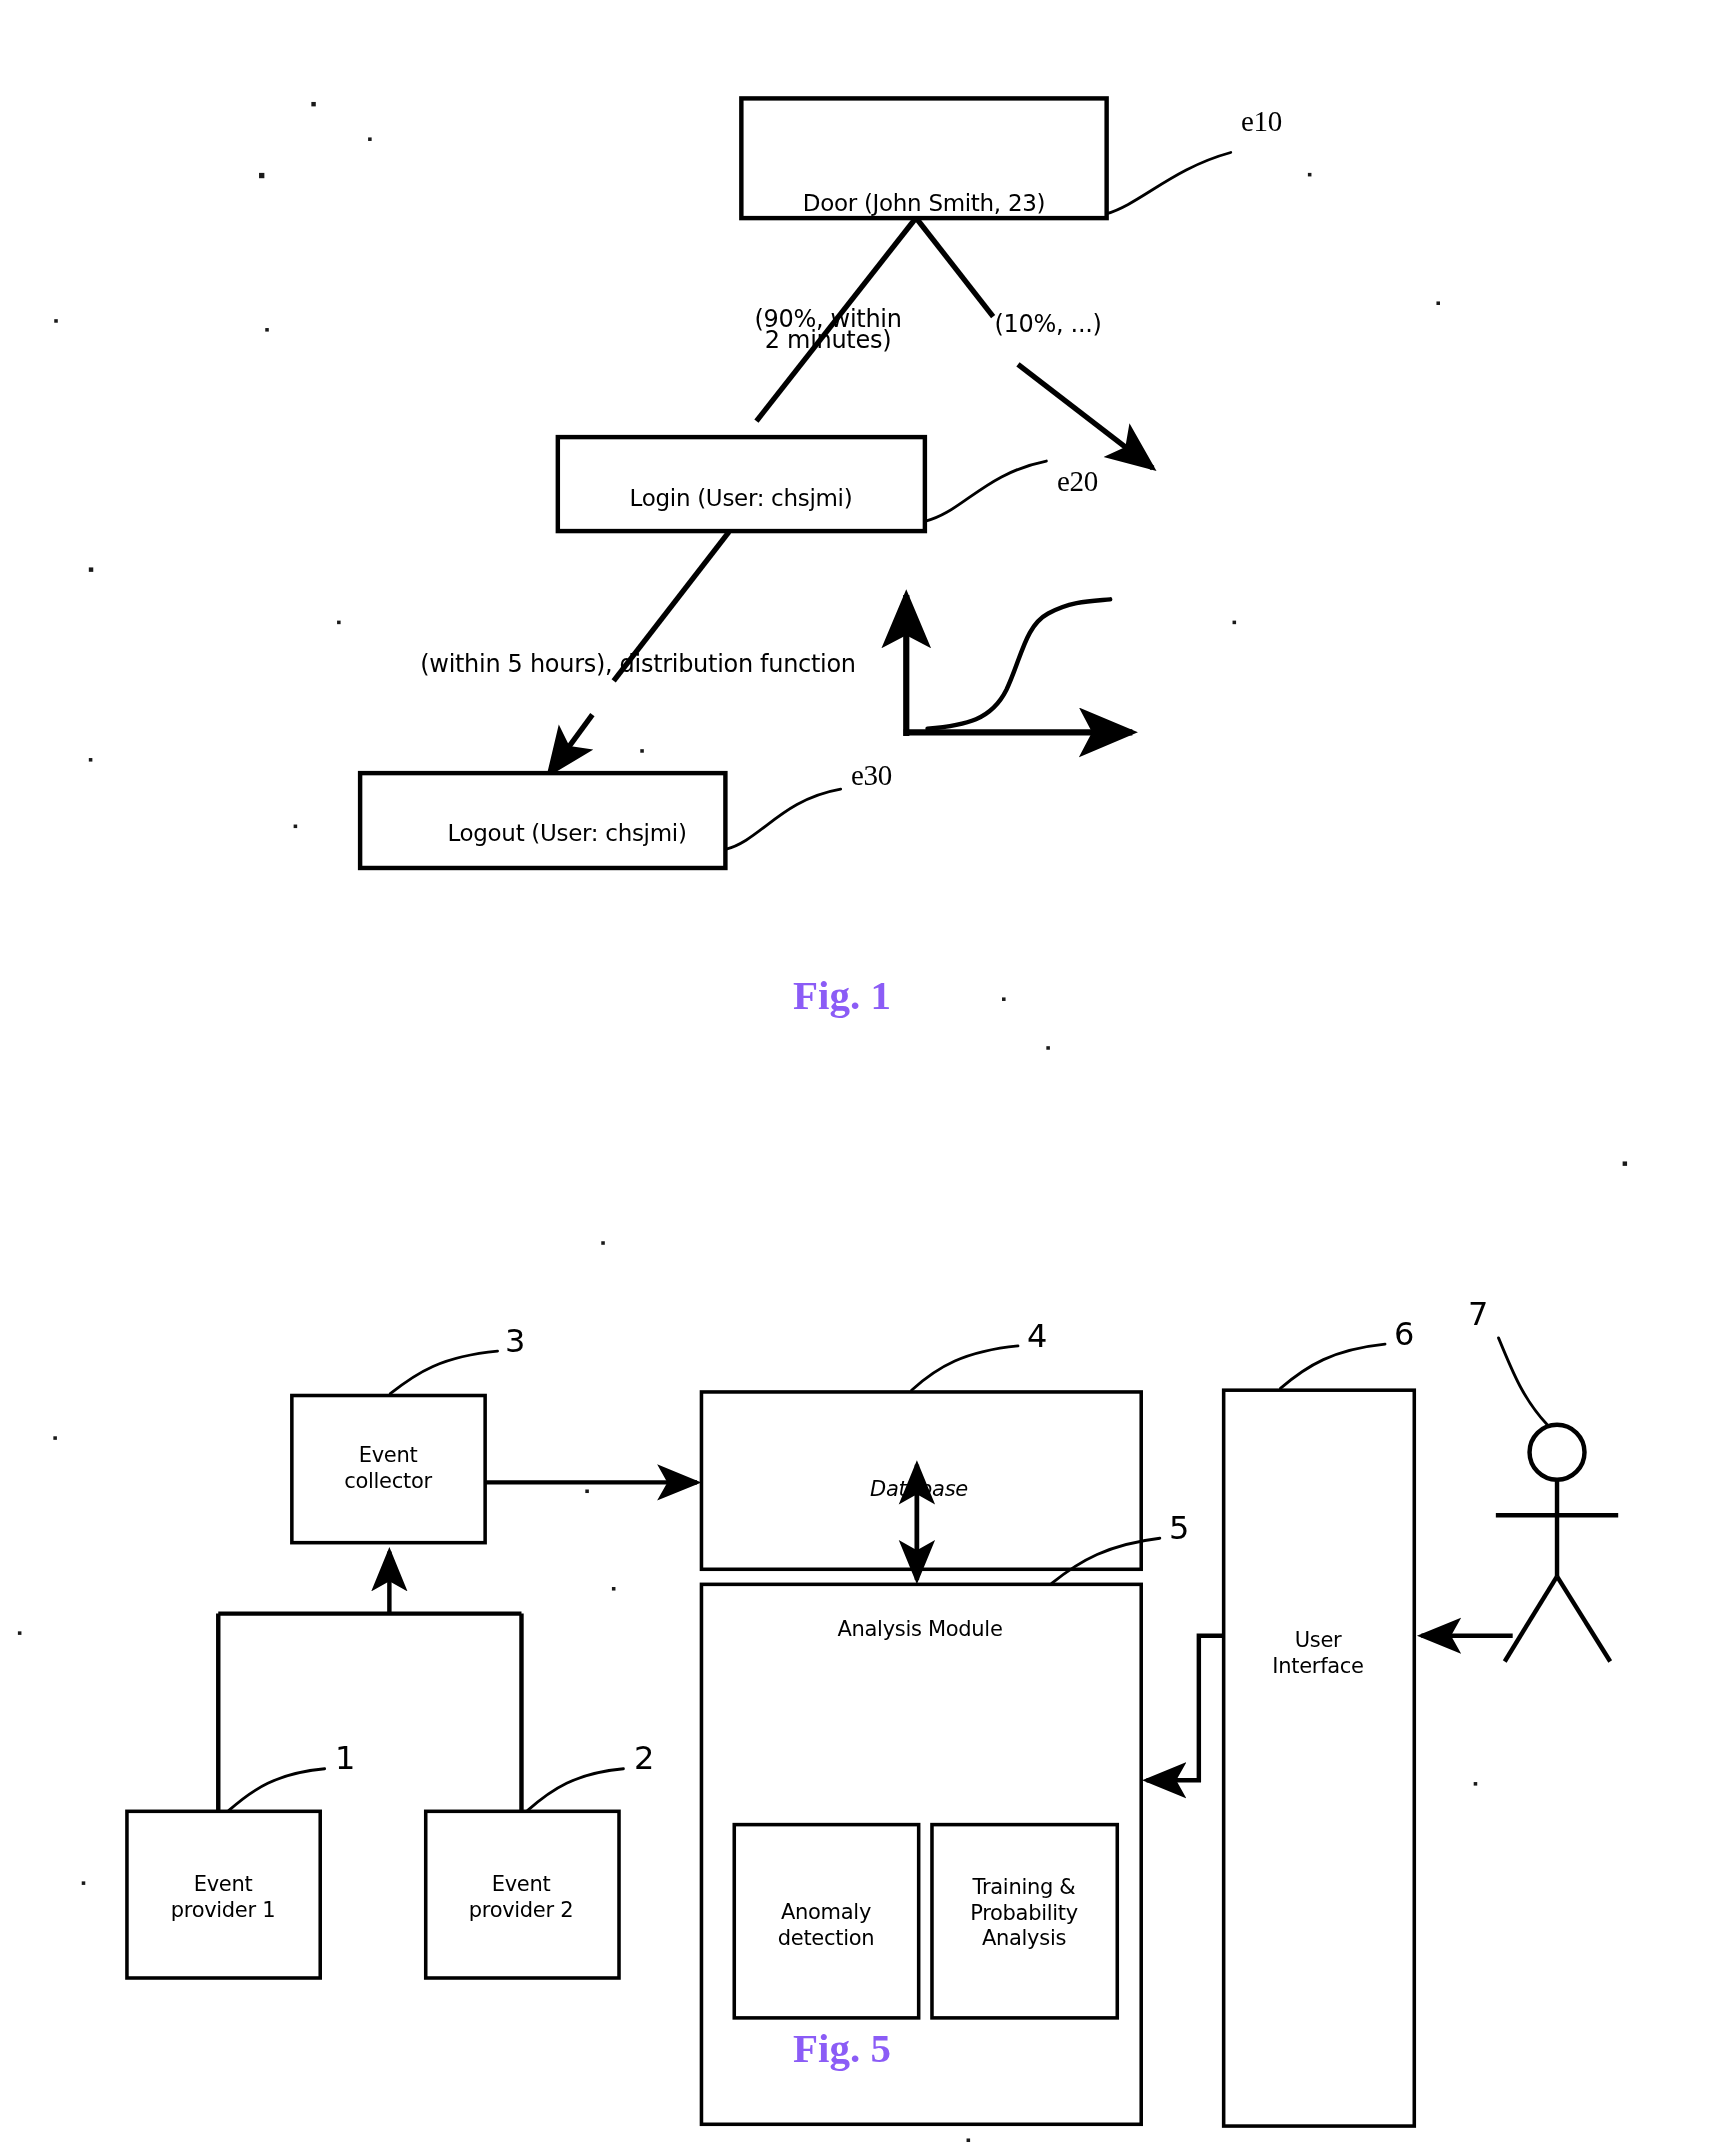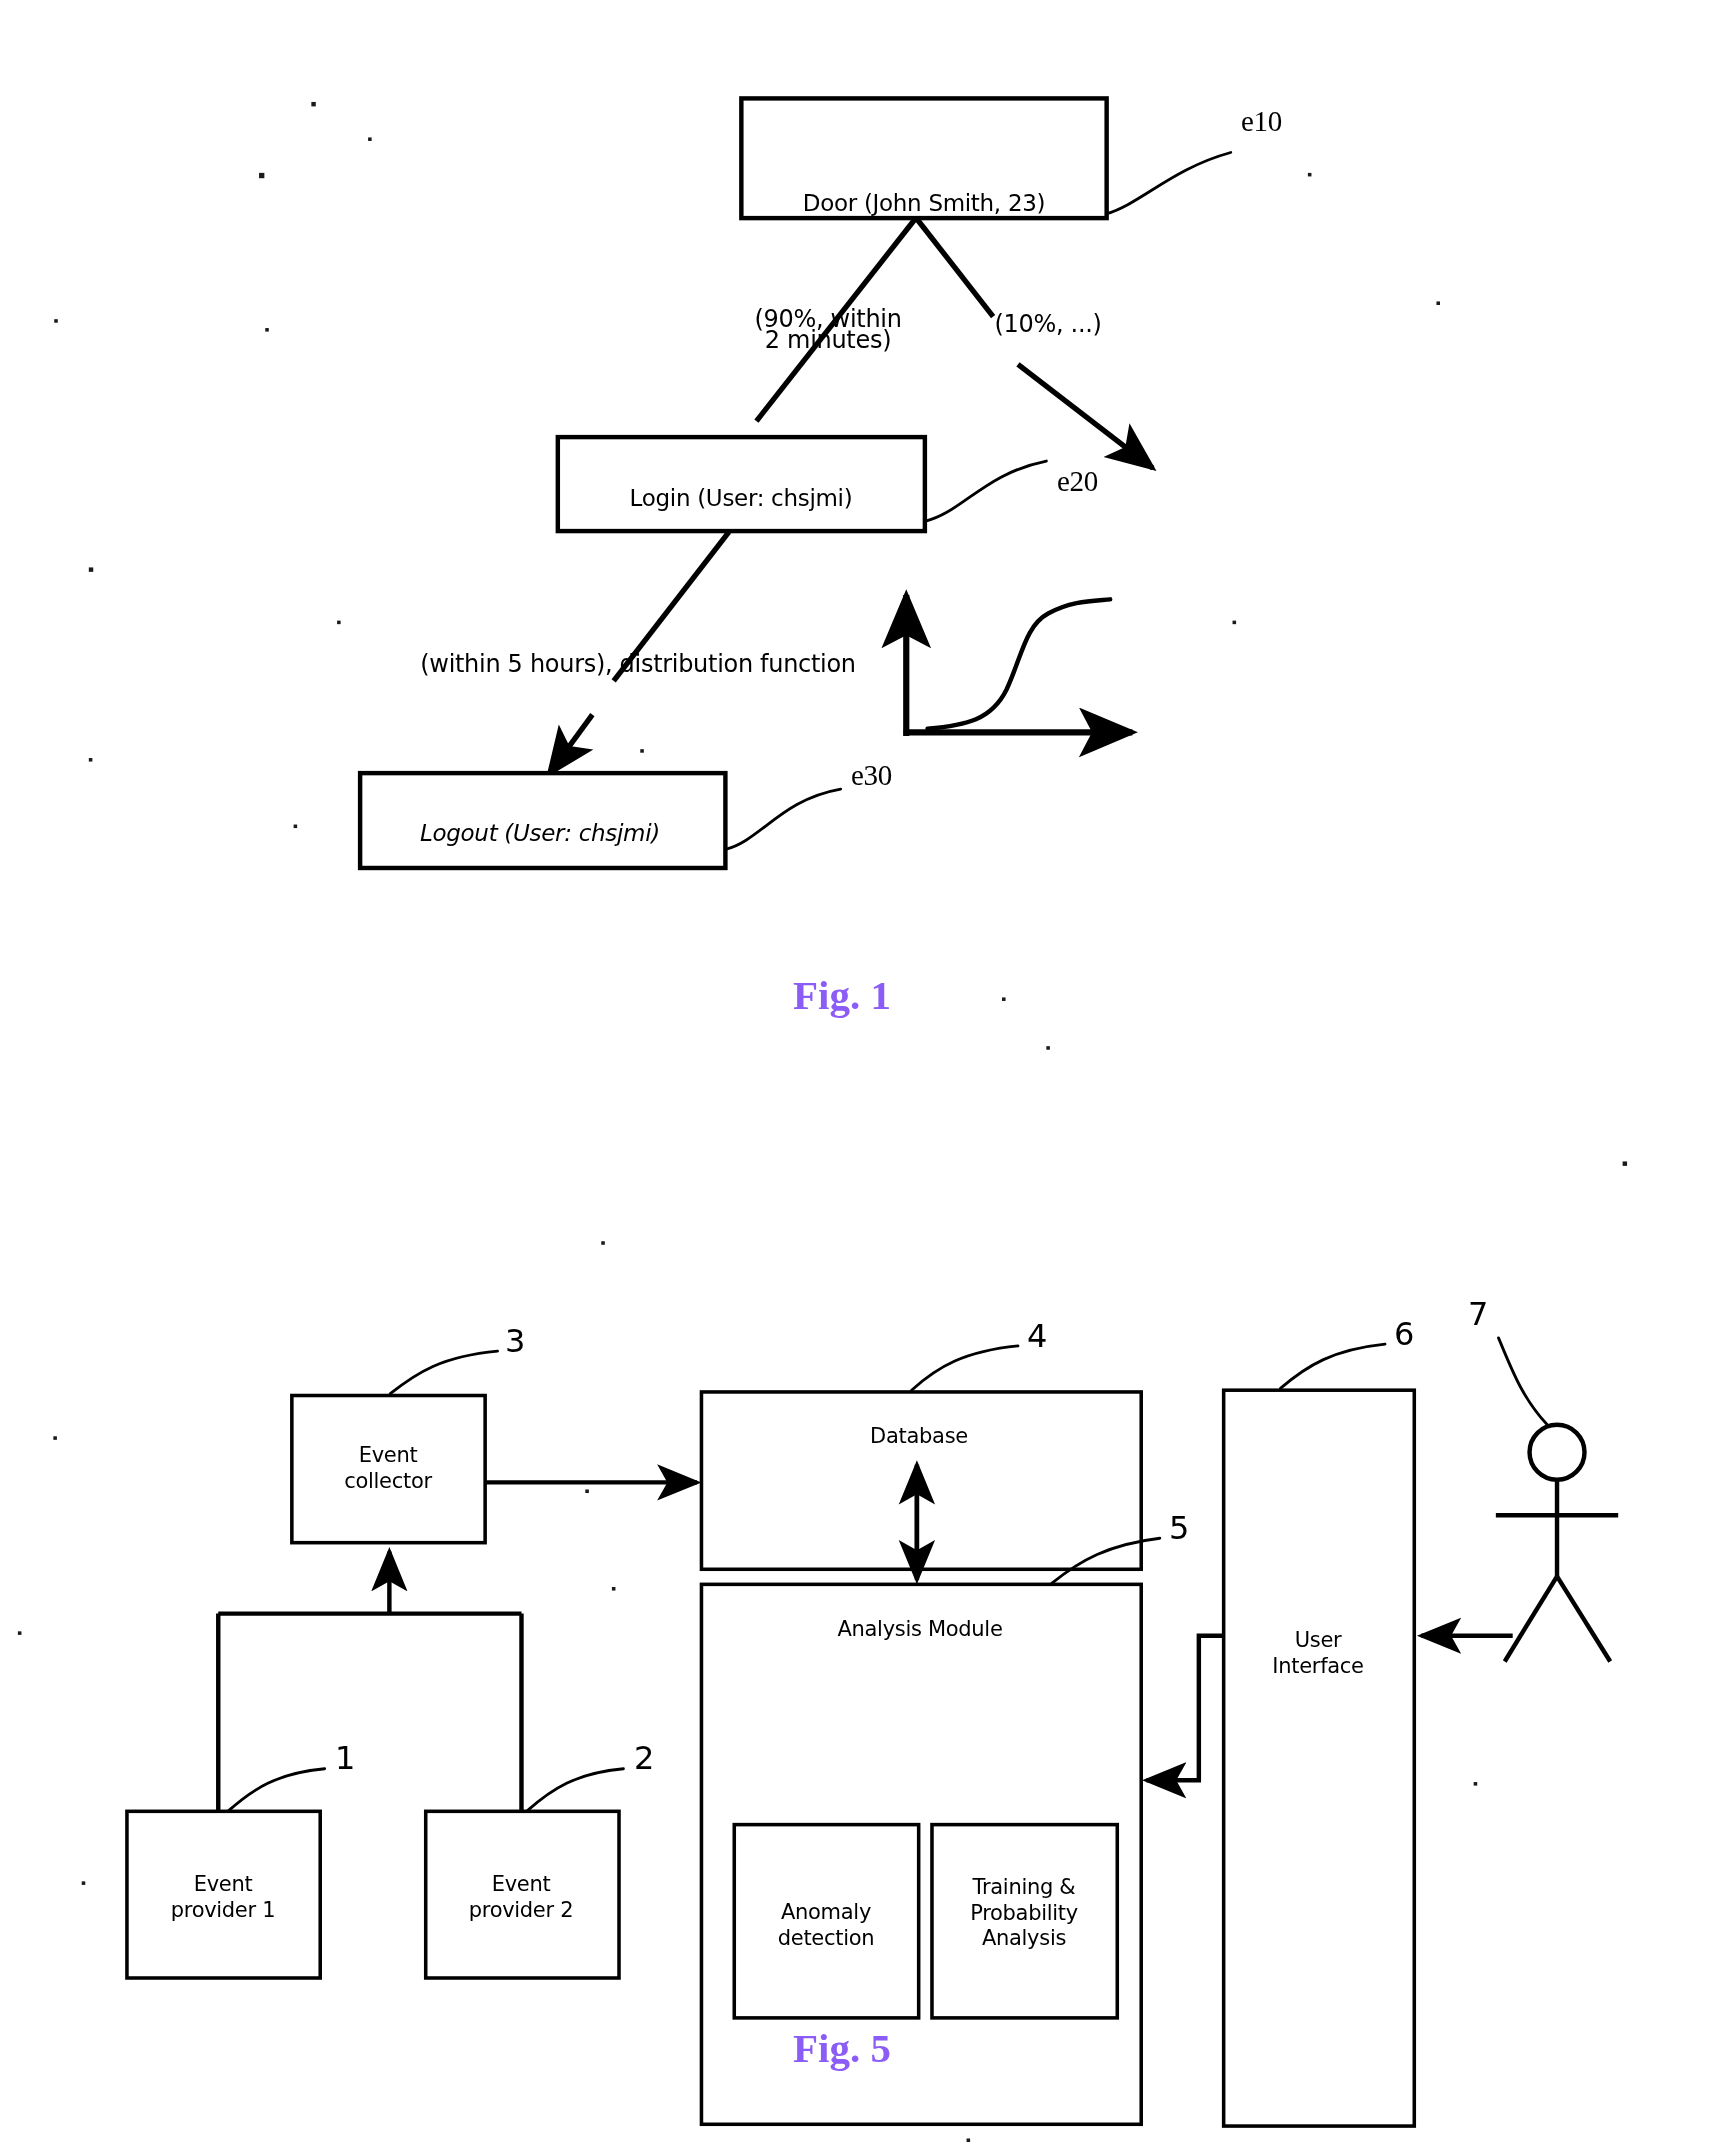--- a/index.html
+++ b/index.html
@@ -237,30 +237,30 @@
   <div class="lbl center edge-label" style="left:828px; top:320px;">(90%, within</div>
   <div class="lbl center edge-label" style="left:828px; top:341px;">2 minutes)</div>
 
   <div class="lbl center edge-label" style="left:1048px; top:325px;">(10%, ...)</div>
 
   <div class="lbl center box-label" style="left:741px; top:498px;">Login (User: chsjmi)</div>
   <div class="lbl leftal ref-num-e" style="left:1057px; top:446px;margin-top:36px;">e20</div>
 
   <div class="lbl center edge-label" style="left:638px; top:665px;">(within 5 hours), distribution function</div>
 
-  <div class="lbl center box-label" style="left:540px; top:833px;font-style:italic;">Logout (User: chsjmi)</div>
+  <div class="lbl center box-label" style="left:567px; top:833px;">Logout (User: chsjmi)</div>
   <div class="lbl leftal ref-num-e" style="left:851px; top:776px;">e30</div>
 
   <div class="fig-caption" style="left:842px; top:995px;">Fig. 1</div>
 
   <div class="lbl center box-label-sm" style="left:388px; top:1469px;">Event
 collector</div>
   <div class="lbl leftal ref-num" style="left:505px; top:1342px;">3</div>
 
-  <div class="lbl center box-label-sm" style="left:919px; top:1437px;">Database</div>
+  <div class="lbl center box-label-sm" style="left:919px; top:1490px;font-style:italic;">Database</div>
   <div class="lbl leftal ref-num" style="left:1027px; top:1337px;">4</div>
 
   <div class="lbl center box-label-sm" style="left:920px; top:1630px;">Analysis Module</div>
   <div class="lbl leftal ref-num" style="left:1169px; top:1529px;">5</div>
 
   <div class="lbl center box-label-sm" style="left:826px; top:1926px;">Anomaly
 detection</div>
 
   <div class="lbl center box-label-sm" style="left:1024px; top:1913px;">Training &amp;
 Probability

